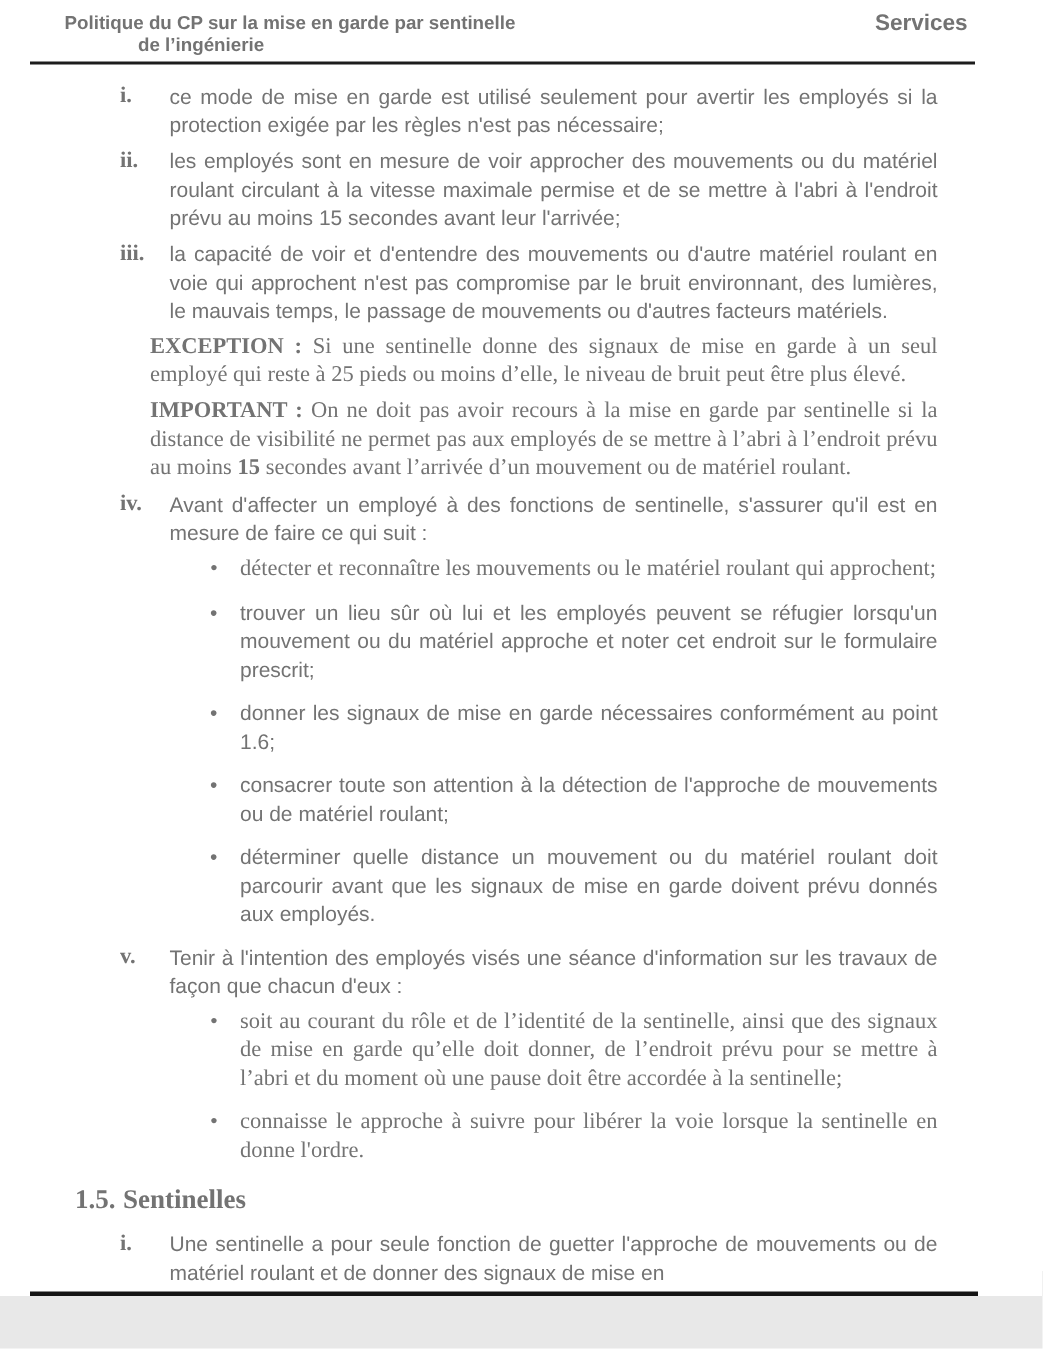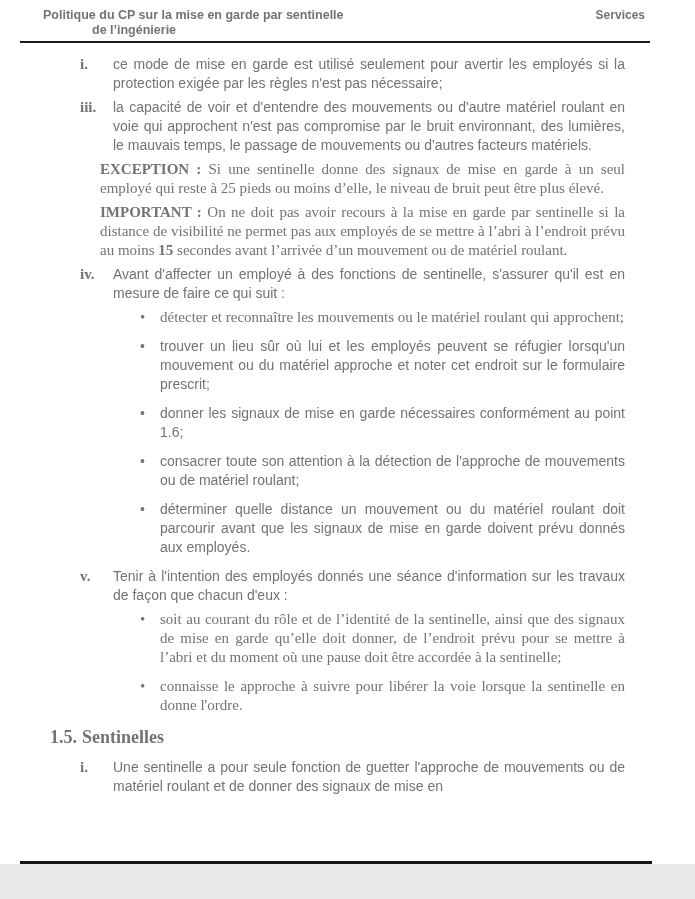--- a/index.html
+++ b/index.html
@@ -22,21 +22,21 @@
   }
   .hdr-title {
     font-weight: bold;
     font-size: 12.5px;
     line-height: 15px;
     font-family: "Liberation Sans", sans-serif;
   }
   .hdr-title .l2 { padding-left: 5px; margin-left: 44px; }
   .hdr-right {
     font-weight: bold;
-    font-size: 12px;
+    font-size: 15px;
     line-height: 15px;
     text-align: right;
   }
   .rule-top {
     margin: 3px 0 0 20px;
     width: 630px;
     border-top: 2.5px solid #1c1c1c;
   }
   
   main { padding: 12px 70px 0 80px; }
@@ -101,20 +101,24 @@
   </header>
   <div class="rule-top"></div>
 
   <main>
 
     <div class="li">
       <span class="num">i.</span>
       <div class="txt sans">ce mode de mise en garde est utilisé seulement pour avertir les employés si la protection exigée par les règles n'est pas nécessaire;</div>
     </div>
 
+    <div class="li">
+      <span class="num">ii.</span>
+      <div class="txt sans">les employés sont en mesure de voir approcher des mouvements ou du matériel roulant circulant à la vitesse maximale permise et de se mettre à l'abri à l'endroit prévu au moins 15 secondes avant leur l'arrivée;</div>
+    </div>
 
     <div class="li">
       <span class="num">iii.</span>
       <div class="txt sans">la capacité de voir et d'entendre des mouvements ou d'autre matériel roulant en voie qui approchent n'est pas compromise par le bruit environnant, des lumières, le mauvais temps, le passage de mouvements ou d'autres facteurs matériels.</div>
     </div>
 
     <p class="note"><b>EXCEPTION :</b><span> Si une sentinelle donne des signaux de mise en garde à un seul employé qui reste à 25 pieds ou moins d’elle, le niveau de bruit peut être plus élevé.</span></p>
 
     <p class="note"><b>IMPORTANT :</b><span> On ne doit pas avoir recours à la mise en garde par sentinelle si la distance de visibilité ne permet pas aux employés de se mettre à l’abri à l’endroit prévu au moins </span><b>15</b><span> secondes avant l’arrivée d’un mouvement ou de matériel roulant.</span></p>
 
@@ -141,21 +145,21 @@
         <div class="txt">consacrer toute son attention à la détection de l'approche de mouvements ou de matériel roulant;</div>
       </div>
       <div class="bullet sans">
         <span class="mark">•</span>
         <div class="txt">déterminer quelle distance un mouvement ou du matériel roulant doit parcourir avant que les signaux de mise en garde doivent prévu donnés aux employés.</div>
       </div>
     </div>
 
     <div class="li">
       <span class="num">v.</span>
-      <div class="txt sans">Tenir à l'intention des employés donnés une séance d'information sur les travaux de façon que chacun d'eux :</div>
+      <div class="txt sans">Tenir à l'intention des employés visés une séance d'information sur les travaux de façon que chacun d'eux :</div>
     </div>
 
     <div class="bullets">
       <div class="bullet serif">
         <span class="mark">•</span>
         <div class="txt">soit au courant du rôle et de l’identité de la sentinelle, ainsi que des signaux de mise en garde qu’elle doit donner, de l’endroit prévu pour se mettre à l’abri et du moment où une pause doit être accordée à la sentinelle;</div>
       </div>
       <div class="bullet serif">
         <span class="mark">•</span>
         <div class="txt">connaisse le approche à suivre pour libérer la voie lorsque la sentinelle en donne l'ordre.</div>

